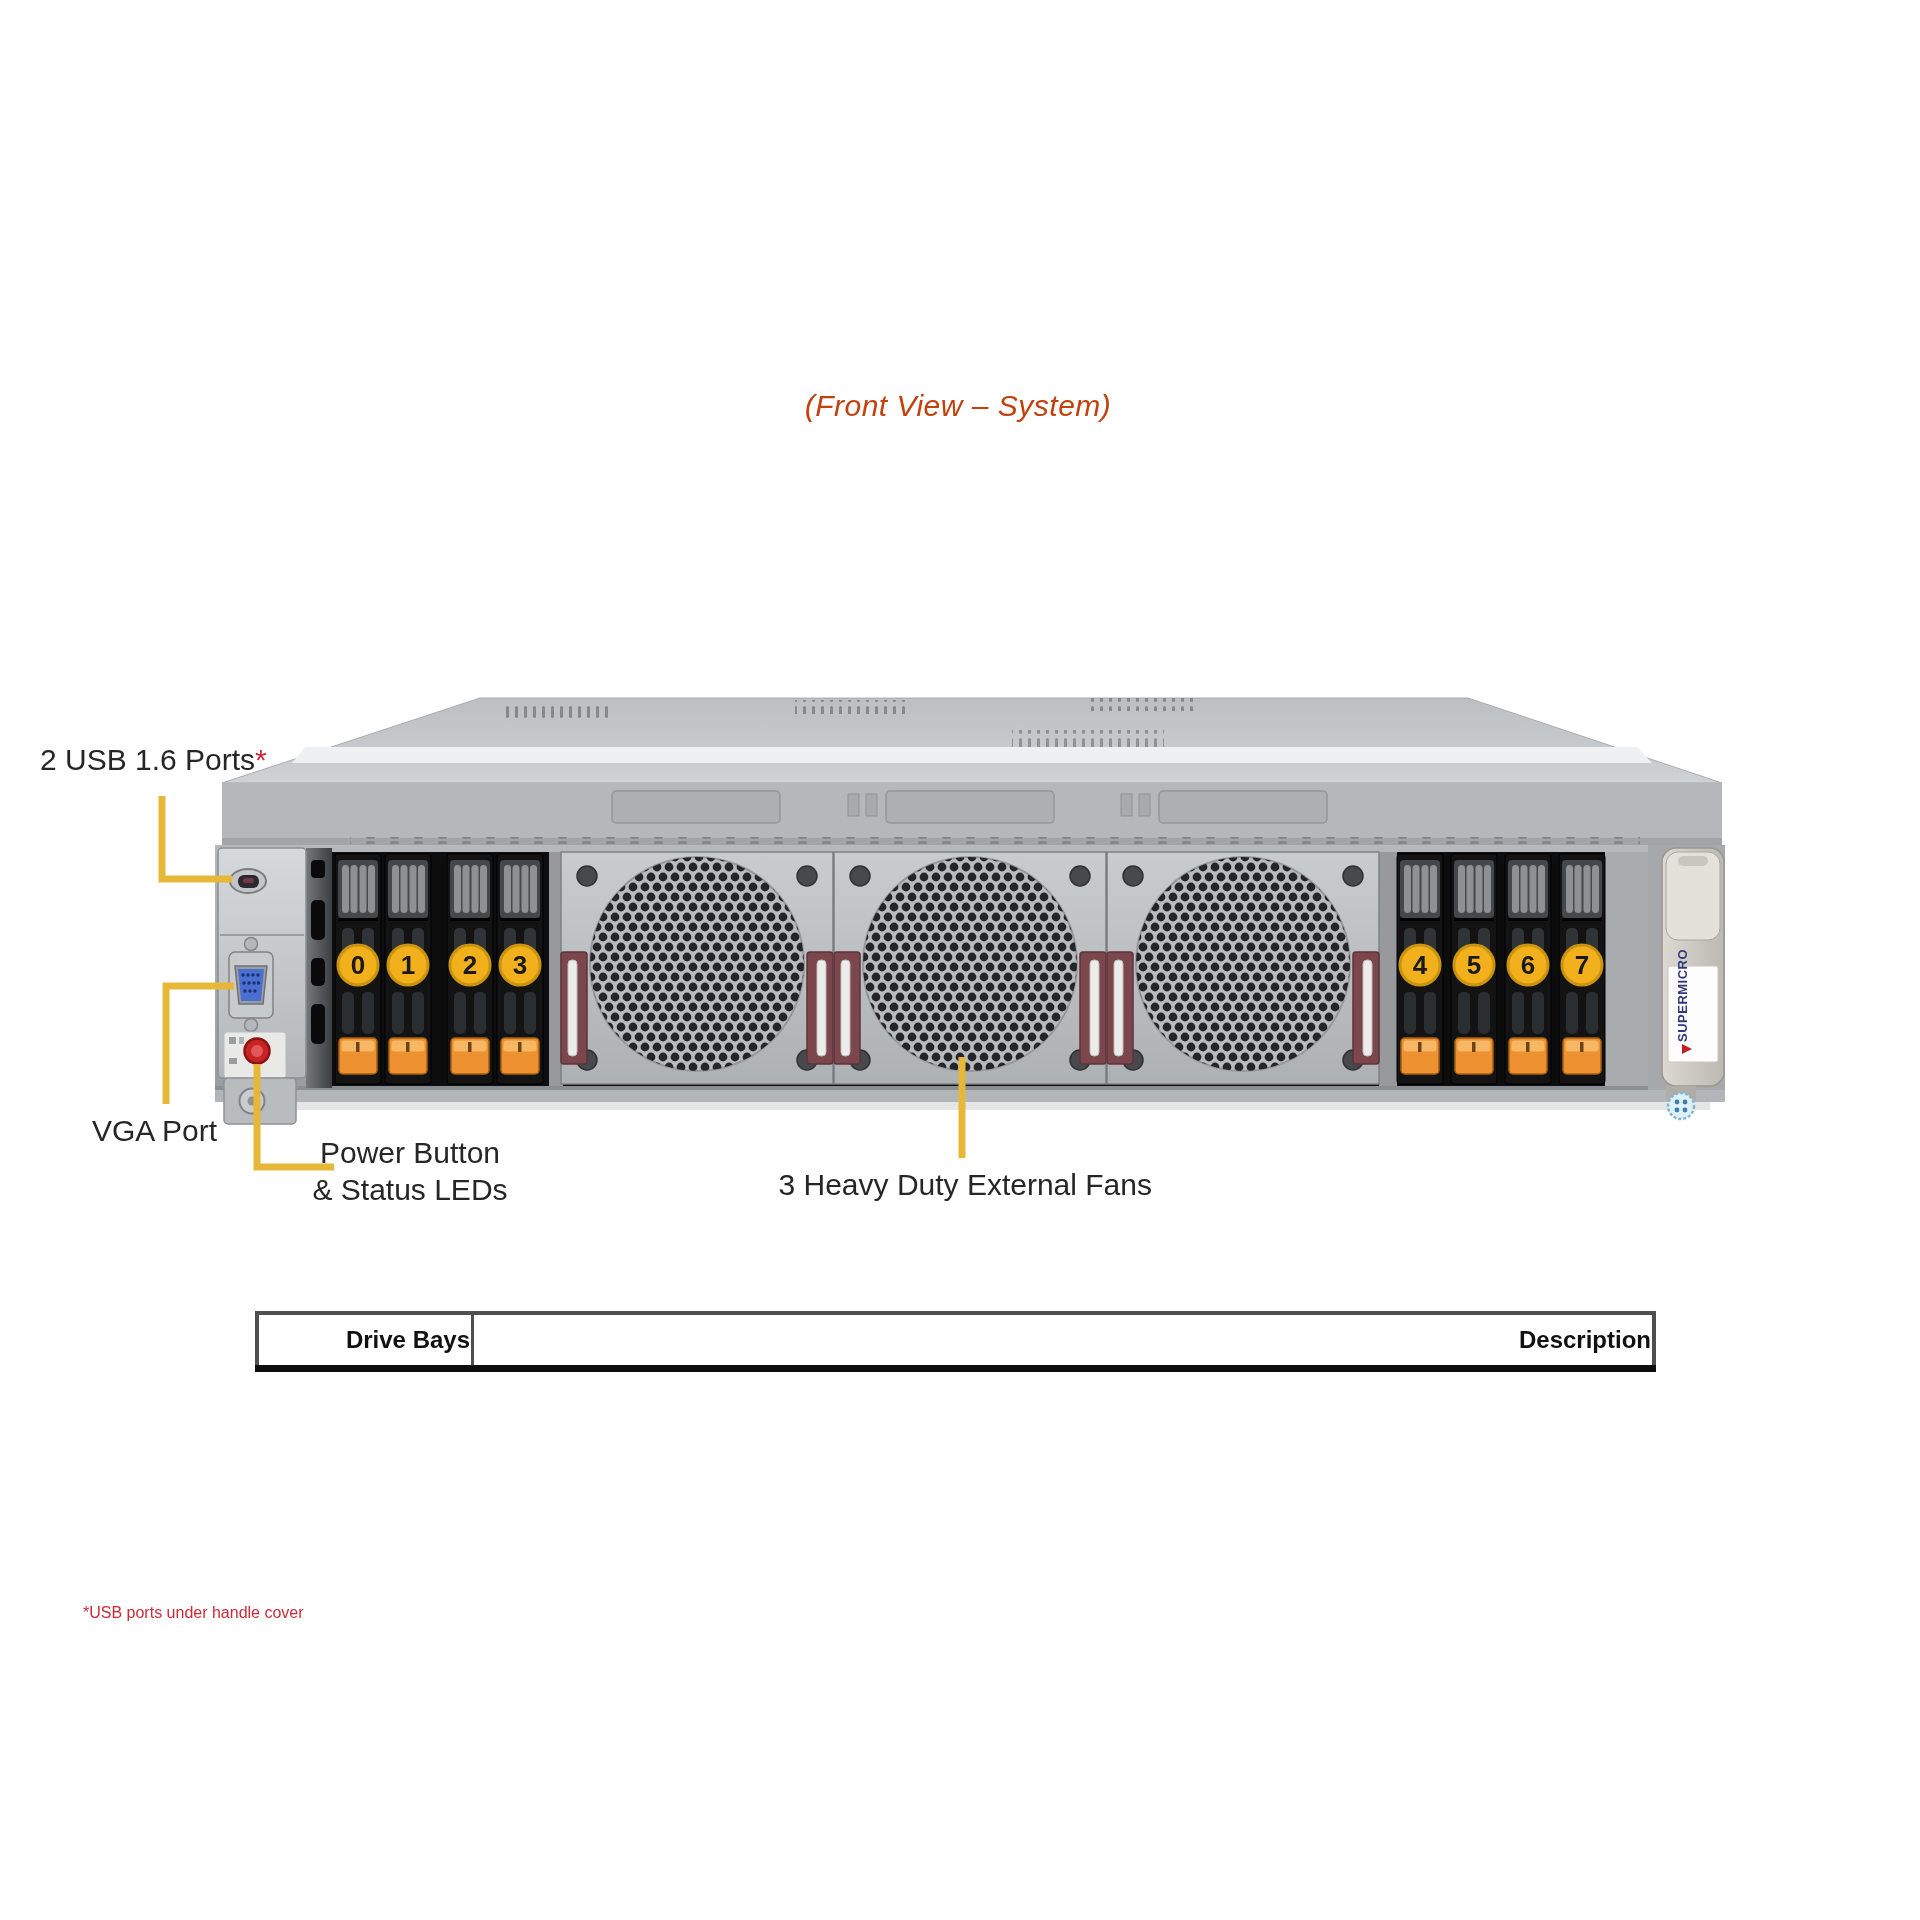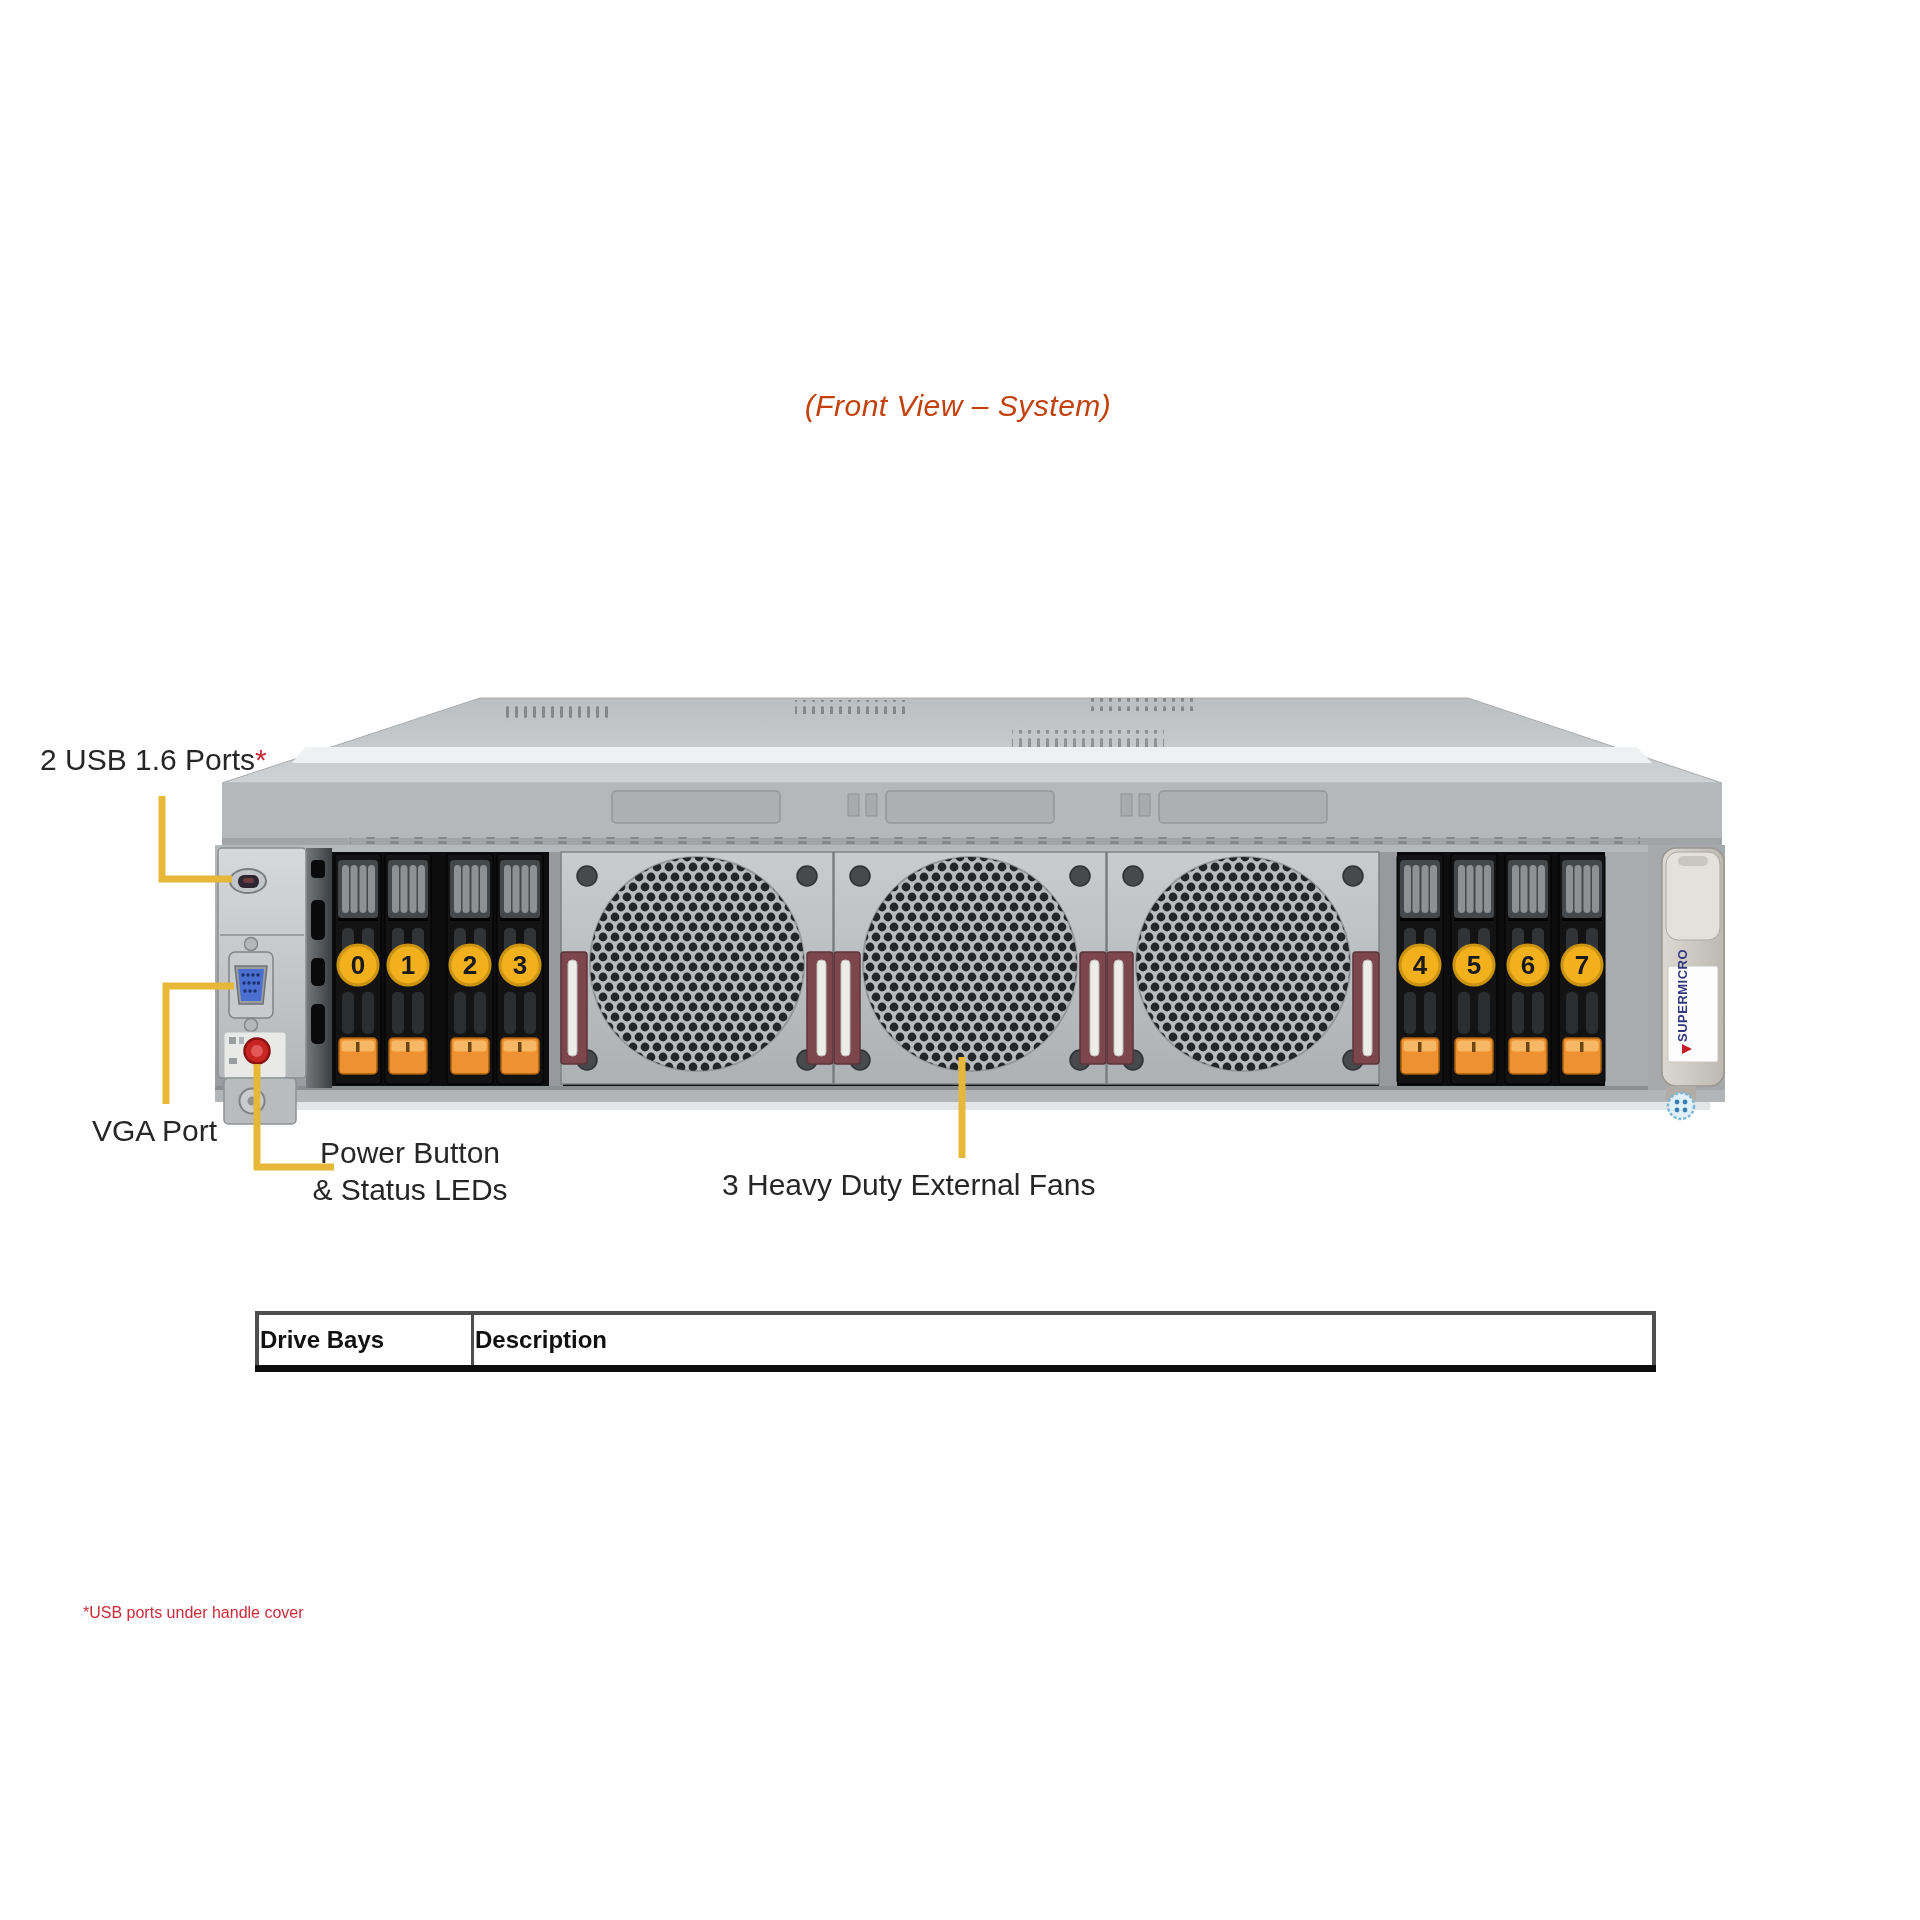--- a/index.html
+++ b/index.html
@@ -5,29 +5,29 @@
   html,body{margin:0;padding:0;background:#ffffff;}
   .page{position:relative;width:1920px;height:1920px;background:#fff;overflow:hidden;
         font-family:"Liberation Sans",sans-serif;color:#2b2b2b;}
   .abs{position:absolute;}
   .figure-title{left:558px;top:389px;width:800px;text-align:center;
       font-size:30px;font-style:italic;color:#c2410c;letter-spacing:.5px;}
   .callout-label{font-size:30px;color:#262626;white-space:nowrap;}
   .lbl-usb{left:40px;top:743px;}
   .lbl-vga{left:92px;top:1114px;text-align:center;}
   .lbl-power{left:280px;top:1134px;width:260px;text-align:center;line-height:37px;white-space:normal;}
-  .lbl-fans{left:722px;top:1168px;width:410px;text-align:left;}
+  .lbl-fans{left:742px;top:1168px;width:410px;text-align:right;}
   .red-star{color:#cc2936;}
   .footnote{left:83px;top:1604px;font-size:16px;color:#cb2b39;}
 
   
   .spec-table{left:255px;top:1311px;}
   table.spec{border-collapse:collapse;width:1401px;border:4px solid #4f4f4f;}
   table.spec th{background:#ffffff;font-size:24px;font-weight:bold;color:#111;
-      height:48px;border-bottom:7px solid #0d0d0d;text-align:left;}
+      height:48px;border-bottom:7px solid #0d0d0d;text-align:right;}
   table.spec th.col-bays{width:210px;border-right:3px solid #4f4f4f;}
   table.spec td{background:#c9c9c9;height:52px;font-size:23px;color:#1a1a1a;text-align:center;vertical-align:middle;}
   table.spec td.col-bays{border-right:3px solid #4f4f4f;}
   .bay-badge{display:inline-flex;align-items:center;justify-content:center;
       width:30px;height:34px;border-radius:50%;background:#f2b11c;
       border:3px solid #c8920e;box-shadow:0 0 0 3px #e9c45a;
       font-size:19px;font-weight:bold;color:#1a1a1a;vertical-align:middle;}
   .bay-dash{display:inline-block;margin:0 12px;font-size:26px;font-weight:bold;color:#111;vertical-align:middle;}
   svg text{font-family:"Liberation Sans",sans-serif;}
 </style>

